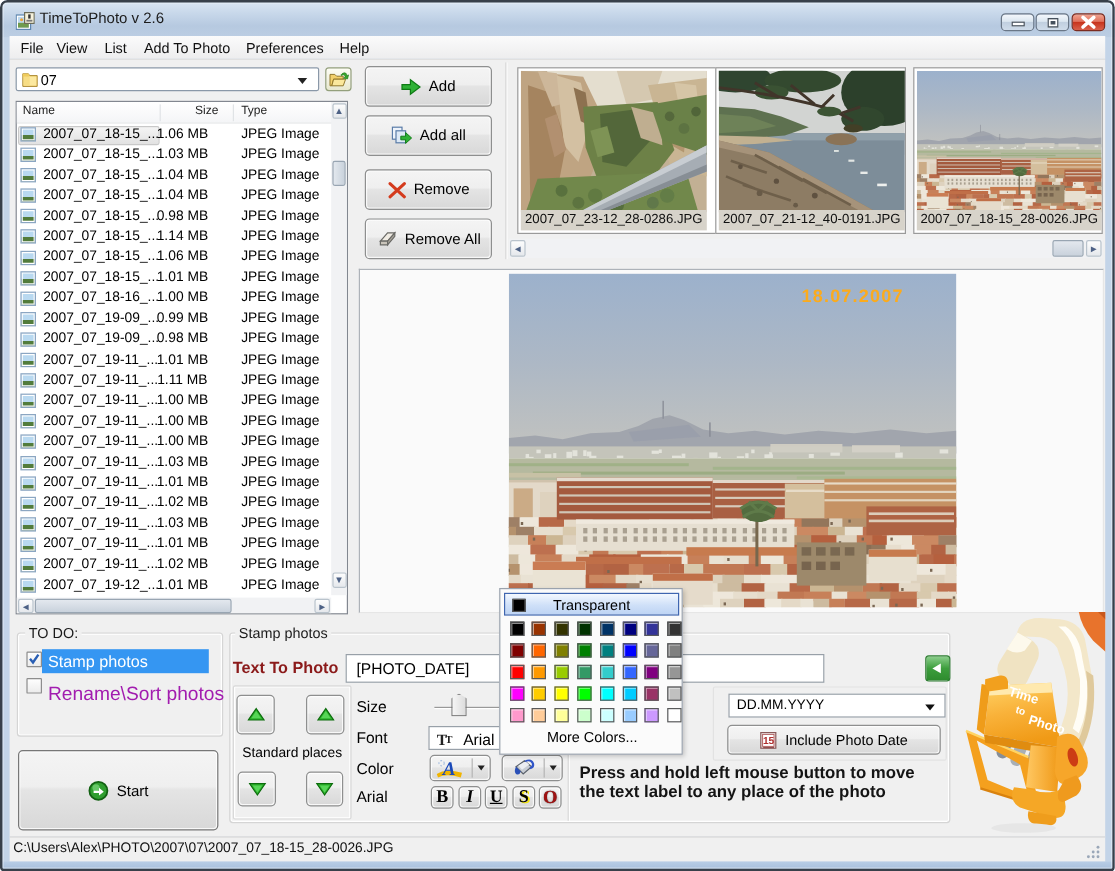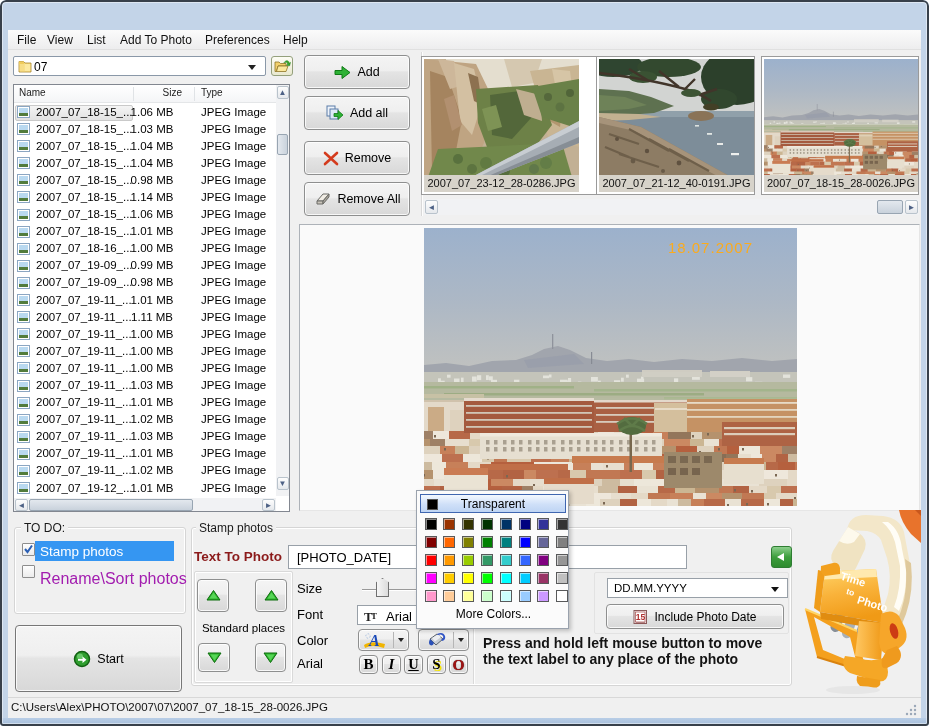--- a/index.html
+++ b/index.html
@@ -36,41 +36,64 @@
 .sthumbh{position:absolute;background:linear-gradient(#e3e8ee,#c9d2dc);border:1px solid #98a5b2;border-radius:2px}
 
 .vbtn{position:absolute;border:1px solid #8e8f8f;border-radius:4px;background:linear-gradient(180deg,#f4f4f4 0%,#efefef 45%,#e4e4e4 50%,#d8d8d8 100%);box-shadow:inset 0 0 0 1px rgba(255,255,255,.8);font-size:12.5px;color:#000;display:flex;align-items:center;justify-content:center;gap:6px}
 
 .tile{position:absolute;top:56px;height:139px;background:#fff;border:1px solid #9a9a9a}
 .timg{position:absolute;left:2px;top:2px;width:155px;height:118px}
 .tcap{position:absolute;left:2px;bottom:2px;width:155px;height:17px;background:#d7d3ca;font-size:11px;text-align:center;line-height:17px;color:#111;white-space:nowrap;overflow:hidden}
 
 #prev{position:absolute;left:299px;top:224px;width:621px;height:287px;background:#fafafa;border:1px solid #adb2b8;border-right-color:#e6e6e6;border-bottom-color:#e6e6e6}
 #photo{position:absolute;left:124px;top:3px;width:373px;height:278px}
-#pdate{position:absolute;right:44px;top:11px;font-size:15px;font-weight:normal;color:#fbab1d;letter-spacing:1px}
+#pdate{position:absolute;right:44px;top:11px;font-size:15px;font-weight:bold;color:#fbab1d;letter-spacing:1px}
 
 .grp{position:absolute;border:1px solid #d5d5d5;border-radius:3px;box-shadow:inset 0 0 0 1px #fff}
 .glab{position:absolute;font-size:12px;color:#1a1a1a;background:#f0f0f0;padding:0 3px}
 
 .cb{position:absolute;width:13px;height:13px;background:linear-gradient(#fefefe,#ececec);border:1px solid #8d8d8d;border-radius:1px}
 #start{position:absolute;left:15px;top:625px;width:167px;height:67px}
 .lab{position:absolute;font-size:13px;color:#000}
 .tfield{position:absolute;background:#fff;border:1px solid #98a0a8;font-size:13px;color:#000}
 .etchv{position:absolute;width:2px;border-left:1px solid #d9d9d9;border-right:1px solid #fdfdfd}
 .etchr{position:absolute;border:1px solid #d9d9d9;border-radius:2px;box-shadow:inset 0 0 0 1px #fff}
 
 #popup{position:absolute;left:416px;top:490px;width:153px;height:139px;background:#fbfbfb;border:1px solid #9aa2ad;box-shadow:2px 2px 4px rgba(0,0,0,.22)}
 #ptrans{position:absolute;left:3px;top:3px;width:146px;height:19px;border:1px solid #3f66b0;background:linear-gradient(#f3f8ff,#cfe0f8 55%,#bed4f4);font-size:12px;color:#000;text-align:center;line-height:18px}
 .sw{position:absolute;width:12px;height:12px;border:1px solid #58595a;box-shadow:inset 1px 1px 0 rgba(255,255,255,.55)}
 #morec{position:absolute;left:0;width:153px;top:605px;text-align:center;font-size:12px;color:#000}
 </style></head><body>
 <div id="page">
 
 <div id="win">
 <div id="winborder"></div>
+<div id="tbar">
+<svg style="position:absolute;left:13px;top:10px" width="16" height="16" viewBox="0 0 16 16">
+ <rect x="0.5" y="2.5" width="12" height="12" fill="#fff" stroke="#5e86b0"></rect>
+ <rect x="2" y="4" width="9" height="9" fill="#bfd9ee"></rect>
+ <rect x="2" y="9" width="9" height="4" fill="#6f9a4e"></rect>
+ <circle cx="5" cy="6.5" r="1.3" fill="#e8a33d"></circle>
+ <rect x="7.5" y="0.5" width="8" height="9" fill="#f6f2dc" stroke="#6b6b58"></rect>
+ <rect x="10.5" y="2" width="2" height="3.5" fill="#333"></rect>
+ <rect x="9" y="6.5" width="5" height="1.5" fill="#777"></rect>
+</svg>
+<span id="title">TimeToPhoto v 2.6</span>
+<span class="wbtn" id="bmin">
+          <span style="position:absolute;left:8px;bottom:3px;width:11px;height:4px;background:#fff;border:1px solid #45505c"></span>
+        </span>
+<span class="wbtn" id="bmax">
+          <span style="position:absolute;left:9px;top:3px;width:9px;height:8px;background:#fff;border:1px solid #45505c;box-shadow:inset 0 0 0 1.5px #fff, inset 0 0 0 3px #45505c"></span>
+        </span>
+<span class="wbtn" id="bclose">
+          <svg width="26" height="13" viewBox="0 0 26 13" style="position:absolute;left:0;top:0">
+            <path d="M8.5 2.5 L17.5 10.5 M17.5 2.5 L8.5 10.5" stroke="#fff" stroke-width="3" stroke-linecap="round"></path>
+          </svg>
+        </span>
+</div>
 <div id="menu">
 <span class="mi" style="left:9px">File</span>
 <span class="mi" style="left:39px">View</span>
 <span class="mi" style="left:79px">List</span>
 <span class="mi" style="left:112px">Add To Photo</span>
 <span class="mi" style="left:197px">Preferences</span>
 <span class="mi" style="left:275px">Help</span>
 </div>
 <div id="client"></div>
 
@@ -274,21 +297,21 @@
 <div class="vbtn" style="left:304px;top:182px;width:106px;height:34px">
         <svg width="18" height="14" viewBox="0 0 18 14">
           <path d="M4,9 L10,2 L16,2 L10,9 Z" fill="#f0ece4" stroke="#6a6a66"></path>
           <path d="M4,9 L10,9 L10,12 L4,12 Z" fill="#c9c4ba" stroke="#6a6a66"></path>
           <path d="M10,9 L16,2 L16,5 L10,12 Z" fill="#a9a49a" stroke="#6a6a66"></path>
         </svg>
         <span>Remove All</span>
       </div>
 
 <span class="etchv" style="left:421px;top:52px;height:164px"></span>
-<div class="tile" style="left:421px;width:185px">
+<div class="tile" style="left:431px;width:185px">
 <div class="timg"><svg width="100%" height="100%" viewBox="0 0 155 118" preserveAspectRatio="none">
 <rect width="155" height="118" fill="#c2b094"></rect>
 <path d="M22,0 L155,0 L155,28 L98,36 L58,32 L22,8 Z" fill="#e4decf"></path>
 <path d="M80,0 L118,0 L110,24 L88,28 Z" fill="#d5c8b0"></path>
 <path d="M106,12 L155,6 L155,88 L124,78 L114,40 Z" fill="#c9b593"></path>
 <path d="M118,28 L140,32 L136,68 L122,60 Z" fill="#b2966f"></path>
 <path d="M128,10 L146,12 L150,44 L134,40 Z" fill="#d6c5a6"></path>
 <path d="M0,0 L52,5 L68,38 L60,84 L44,118 L0,118 Z" fill="#bfa482"></path>
 <path d="M6,12 L24,18 L38,60 L30,102 L8,112 Z" fill="#a5845f"></path>
 <path d="M14,0 L30,2 L40,26 L26,30 Z" fill="#cdb79a"></path>

